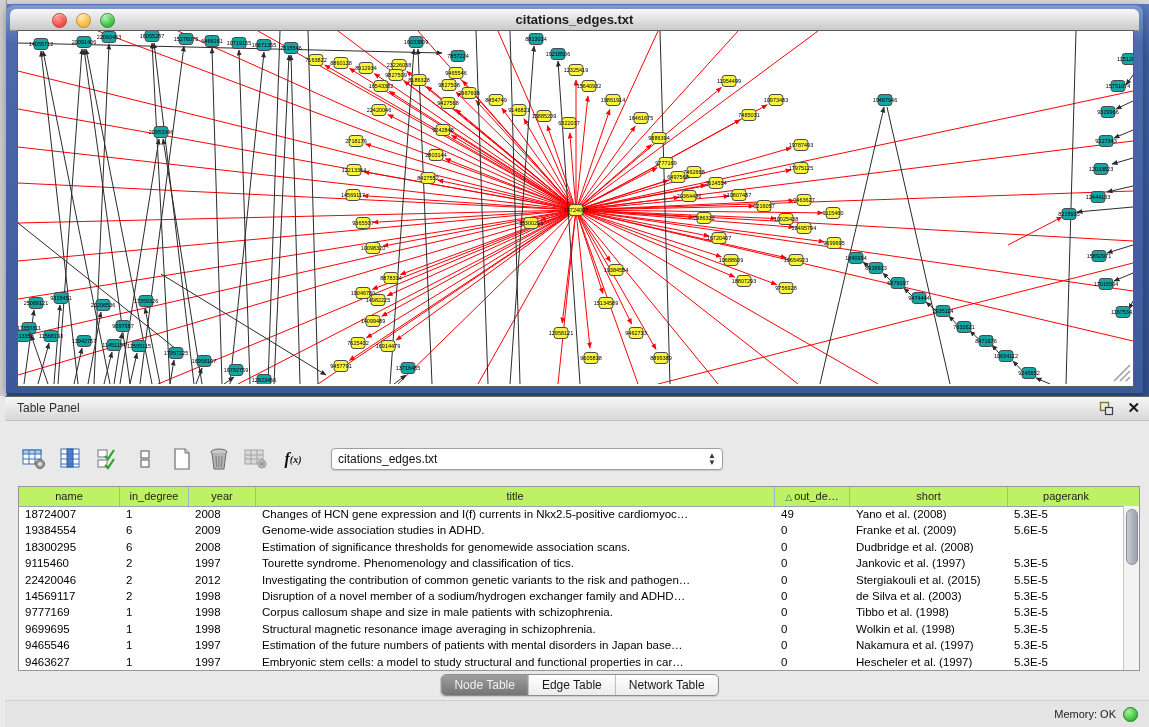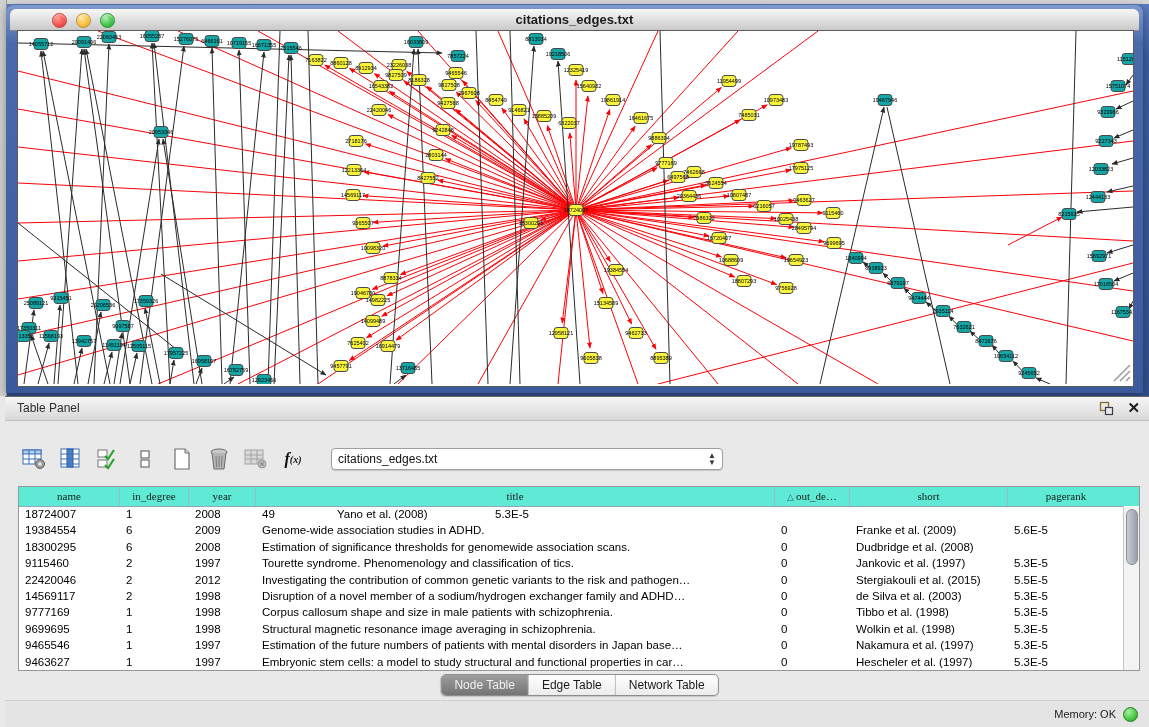--- a/index.html
+++ b/index.html
@@ -41,21 +41,21 @@
   .fx{font-family:"Liberation Serif",serif;font-style:italic;font-weight:bold;font-size:16px;color:#111;}
   .fx small{font-size:10px;font-weight:bold;}
   .combo{margin-left:14px;width:378px;height:20px;background:#fff;border:1px solid #9f9f9f;
     border-radius:4px;box-shadow:0 1px 1px rgba(0,0,0,.15);display:flex;align-items:center;
     font-size:12px;color:#111;padding:0 6px;cursor:pointer;}
   .combo .cval{flex:1;}
   .combo .arrows{font-size:8px;line-height:7px;color:#333;text-align:center;}
   
   .table-box{position:absolute;left:13px;top:89px;width:1120px;height:183px;
     background:#fff;border:1px solid #979797;}
-  .thead{display:flex;height:19px;background:#5eead4;border-bottom:1px solid #8fa9bb;font-family:Liberation Serif, serif;}
+  .thead{display:flex;height:19px;background:#bef264;border-bottom:1px solid #8fa9bb;}
   .th{box-sizing:border-box;border-right:1px solid #9db7c9;font-size:11px;color:#1c1c1c;
     text-align:center;line-height:18px;overflow:hidden;white-space:nowrap;cursor:pointer;}
   .th:last-child{border-right:none;}
   .th .sort{color:#31597e;font-size:9px;margin-right:2px;}
   .tbody{position:absolute;left:0;top:19px;right:15px;bottom:0;overflow:hidden;}
   .trow{display:flex;height:16.4px;cursor:default;}
   .td{box-sizing:border-box;padding-left:6px;font-size:11.5px;color:#000;
     overflow:hidden;white-space:nowrap;line-height:16.4px;}
   .vscroll{position:absolute;right:0;top:19px;bottom:0;width:15px;background:#f3f3f3;border-left:1px solid #c6c6c6;}
   .vthumb{position:absolute;left:2px;top:3px;width:10px;height:54px;border-radius:6px;
@@ -834,20 +834,21 @@
         <div class="th" style="width: 519px;"><span>title</span></div>
         <div class="th" style="width: 75px;"><span class="sort">△</span><span>out_de…</span></div>
         <div class="th" style="width: 158px;"><span>short</span></div>
         <div class="th" style="width: 116px;"><span>pagerank</span></div>
       </div>
     <div class="tbody" id="tbody">
         <div class="trow">
           <div class="td" style="width: 101px;">18724007</div>
           <div class="td" style="width: 69px;">1</div>
           <div class="td" style="width: 67px;">2008</div>
+          <div class="td" style="width: 519px;">Changes of HCN gene expression and I(f) currents in Nkx2.5-positive cardiomyoc…</div>
           <div class="td" style="width: 75px;">49</div>
           <div class="td" style="width: 158px;">Yano et al. (2008)</div>
           <div class="td" style="width: 116px;">5.3E-5</div>
         </div>
         <div class="trow">
           <div class="td" style="width: 101px;">19384554</div>
           <div class="td" style="width: 69px;">6</div>
           <div class="td" style="width: 67px;">2009</div>
           <div class="td" style="width: 519px;">Genome-wide association studies in ADHD.</div>
           <div class="td" style="width: 75px;">0</div>

